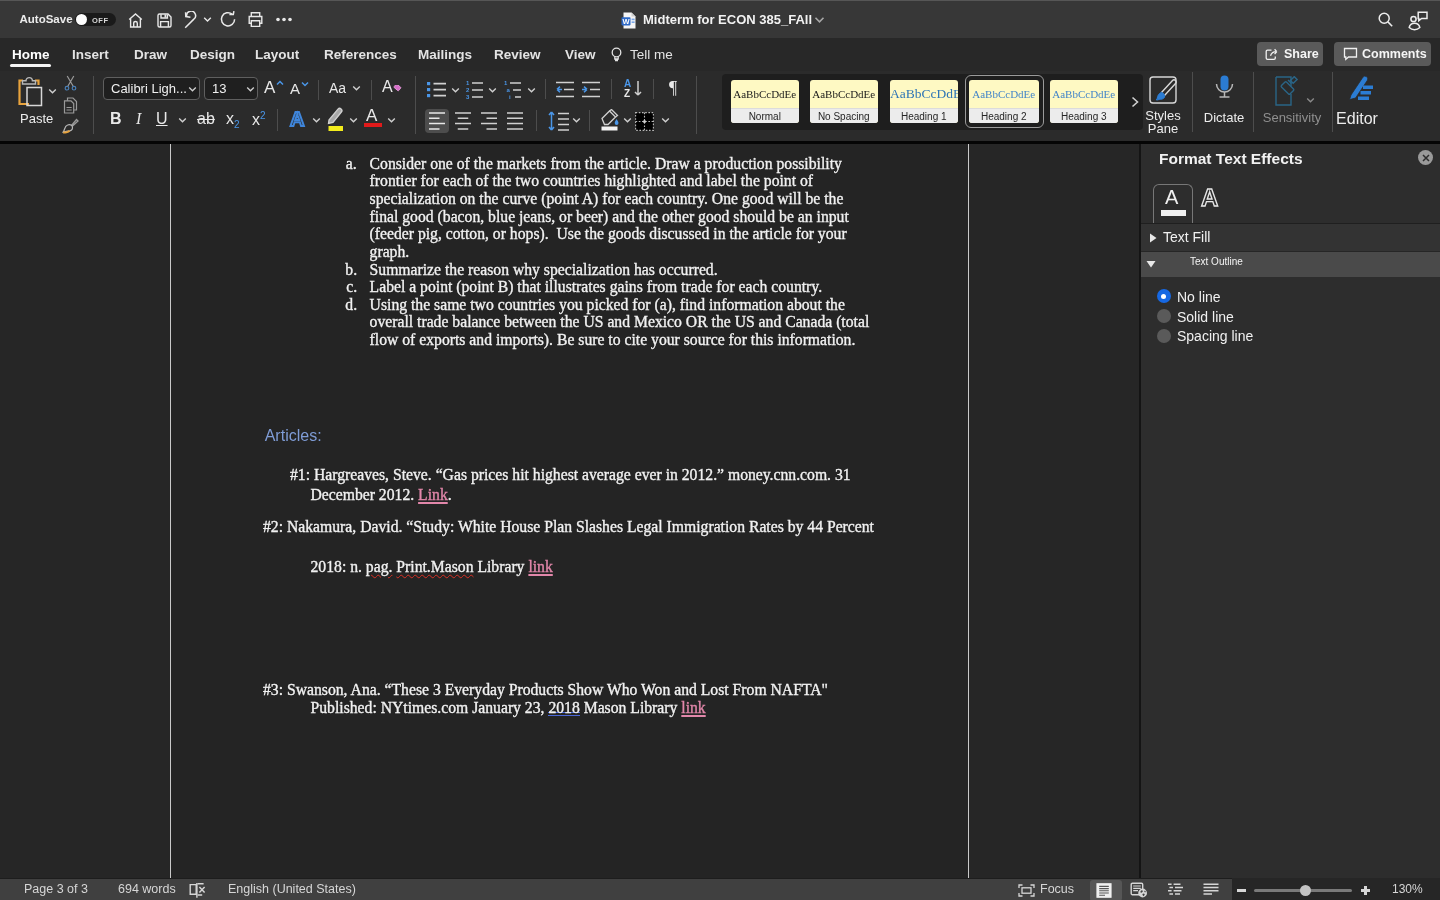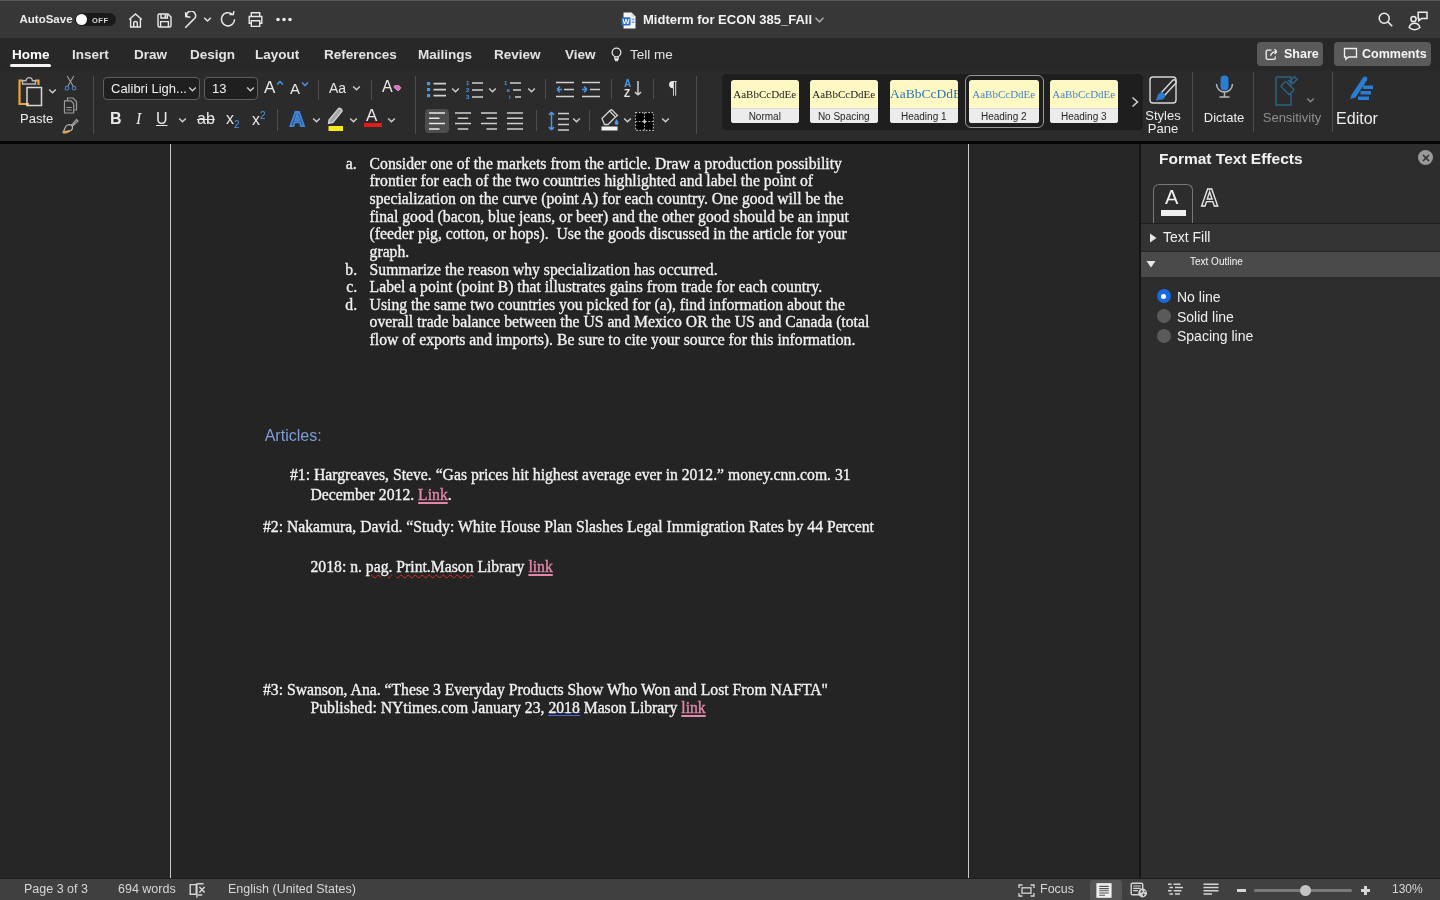--- a/index.html
+++ b/index.html
@@ -18,21 +18,21 @@
   .vsep{position:absolute;width:1px;background:#4d4d4d;}
   .stylecard{position:absolute;top:9px;width:67.5px;height:43px;background:#fef9c3;border-radius:3px;overflow:hidden;}
   .samp{position:absolute;left:0;right:0;top:0;height:28px;text-align:center;line-height:28px;font-family:"Liberation Serif",serif;white-space:nowrap;}
   .slab{position:absolute;left:0;right:0;bottom:0;height:15px;background:#ececec;border-top:1px solid #dcdcdc;text-align:center;font-size:10px;line-height:15px;color:#262626;}
   
   #canvas{position:absolute;left:0;top:144px;width:1440px;height:734px;background:#262626;}
   #page{position:absolute;left:170px;top:0;width:799px;height:734px;background:#242424;border-left:1px solid #c9c9c9;border-right:1px solid #c9c9c9;}
   
   #panel{position:absolute;left:1139px;top:144px;width:301px;height:734px;background:#2d2d2d;border-left:2px solid #141414;}
   
-  #statusbar{position:absolute;left:0;top:878px;width:1440px;height:22px;background:#404040;border-top:1px solid #1d1d1d;}
+  #statusbar{position:absolute;left:0;top:878px;width:1232px;height:22px;background:#404040;border-top:1px solid #1d1d1d;}
   .st{position:absolute;top:0;height:22px;line-height:21px;font-size:12.5px;color:#d6d6d6;}
   .dline{position:absolute;white-space:pre;font-family:"Liberation Serif", serif;color:#f1f1f1;font-size:15.7px;line-height:17.6px;-webkit-text-stroke:0.35px currentColor;}
   .plink{color:#e287aa;text-decoration:underline;text-underline-offset:2px;text-decoration-thickness:1.5px;}
   .sqg{text-decoration:underline wavy #d93025 1px;text-underline-offset:2px;}
   .dbl{}
   .radio{position:absolute;width:14px;height:14px;border-radius:50%;background:#5a5a5a;}
   .radio.sel{background:#1668e3;}
   .radio .dot{position:absolute;left:4.5px;top:4.5px;width:5px;height:5px;border-radius:50%;background:#ffffff;}
 </style>
 </head>

